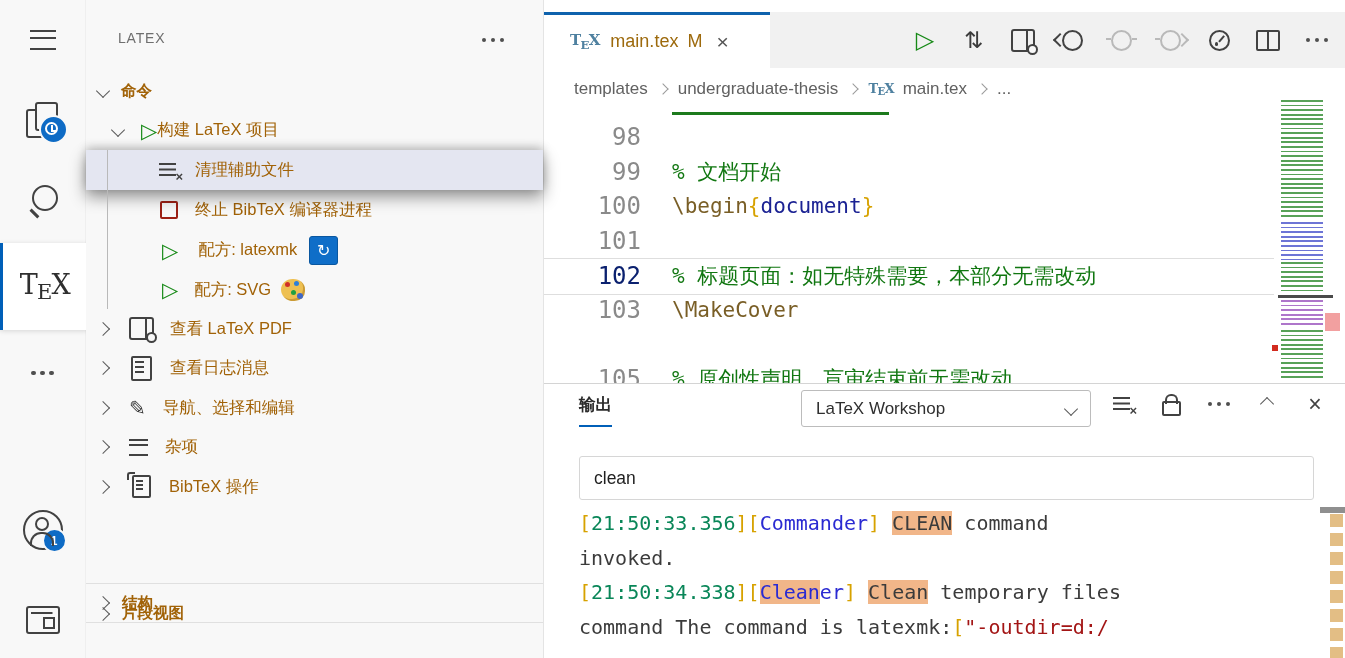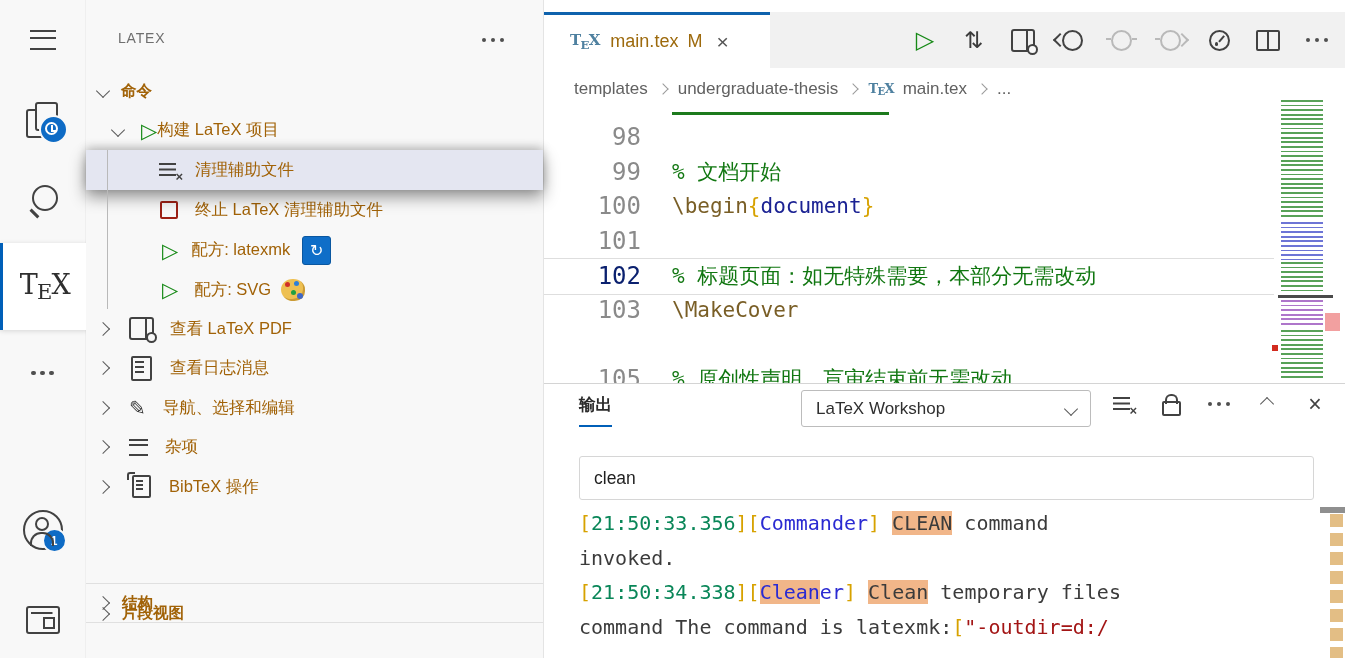--- a/index.html
+++ b/index.html
@@ -202,26 +202,26 @@
       <span class="tlabel" style="">构建 LaTeX 项目</span>
     </div>
 
     <div class="trow sel" style="top:150px">
       <span class="ticon clearall" style="margin-left:73px"></span>
       <span class="tlabel" style="margin-left:16px">清理辅助文件</span>
     </div>
 
     <div class="trow" style="top:190px">
       <span class="ticon stop-sq" style="margin-left:74px"></span>
-      <span class="tlabel" style="margin-left:17px">终止 LaTeX 清理辅助文件</span>
+      <span class="tlabel" style="margin-left:17px">终止 BibTeX 编译器进程</span>
     </div>
 
     <div class="trow" style="top:230px">
       <span class="play-glyph" style="margin-left:76px">▷</span>
-      <span class="tlabel" style="margin-left:13px">配方: latexmk</span>
+      <span class="tlabel" style="margin-left:20px">配方: latexmk</span>
       <span class="sync-badge">↻</span>
     </div>
 
     <div class="trow" style="top:270px;height:39px">
       <span class="play-glyph" style="margin-left:76px">▷</span>
       <span class="tlabel" style="margin-left:16px">配方: SVG</span>
       <span class="ticon palette"></span>
     </div>
 
     <div class="trow" style="top:309px;height:39px">

